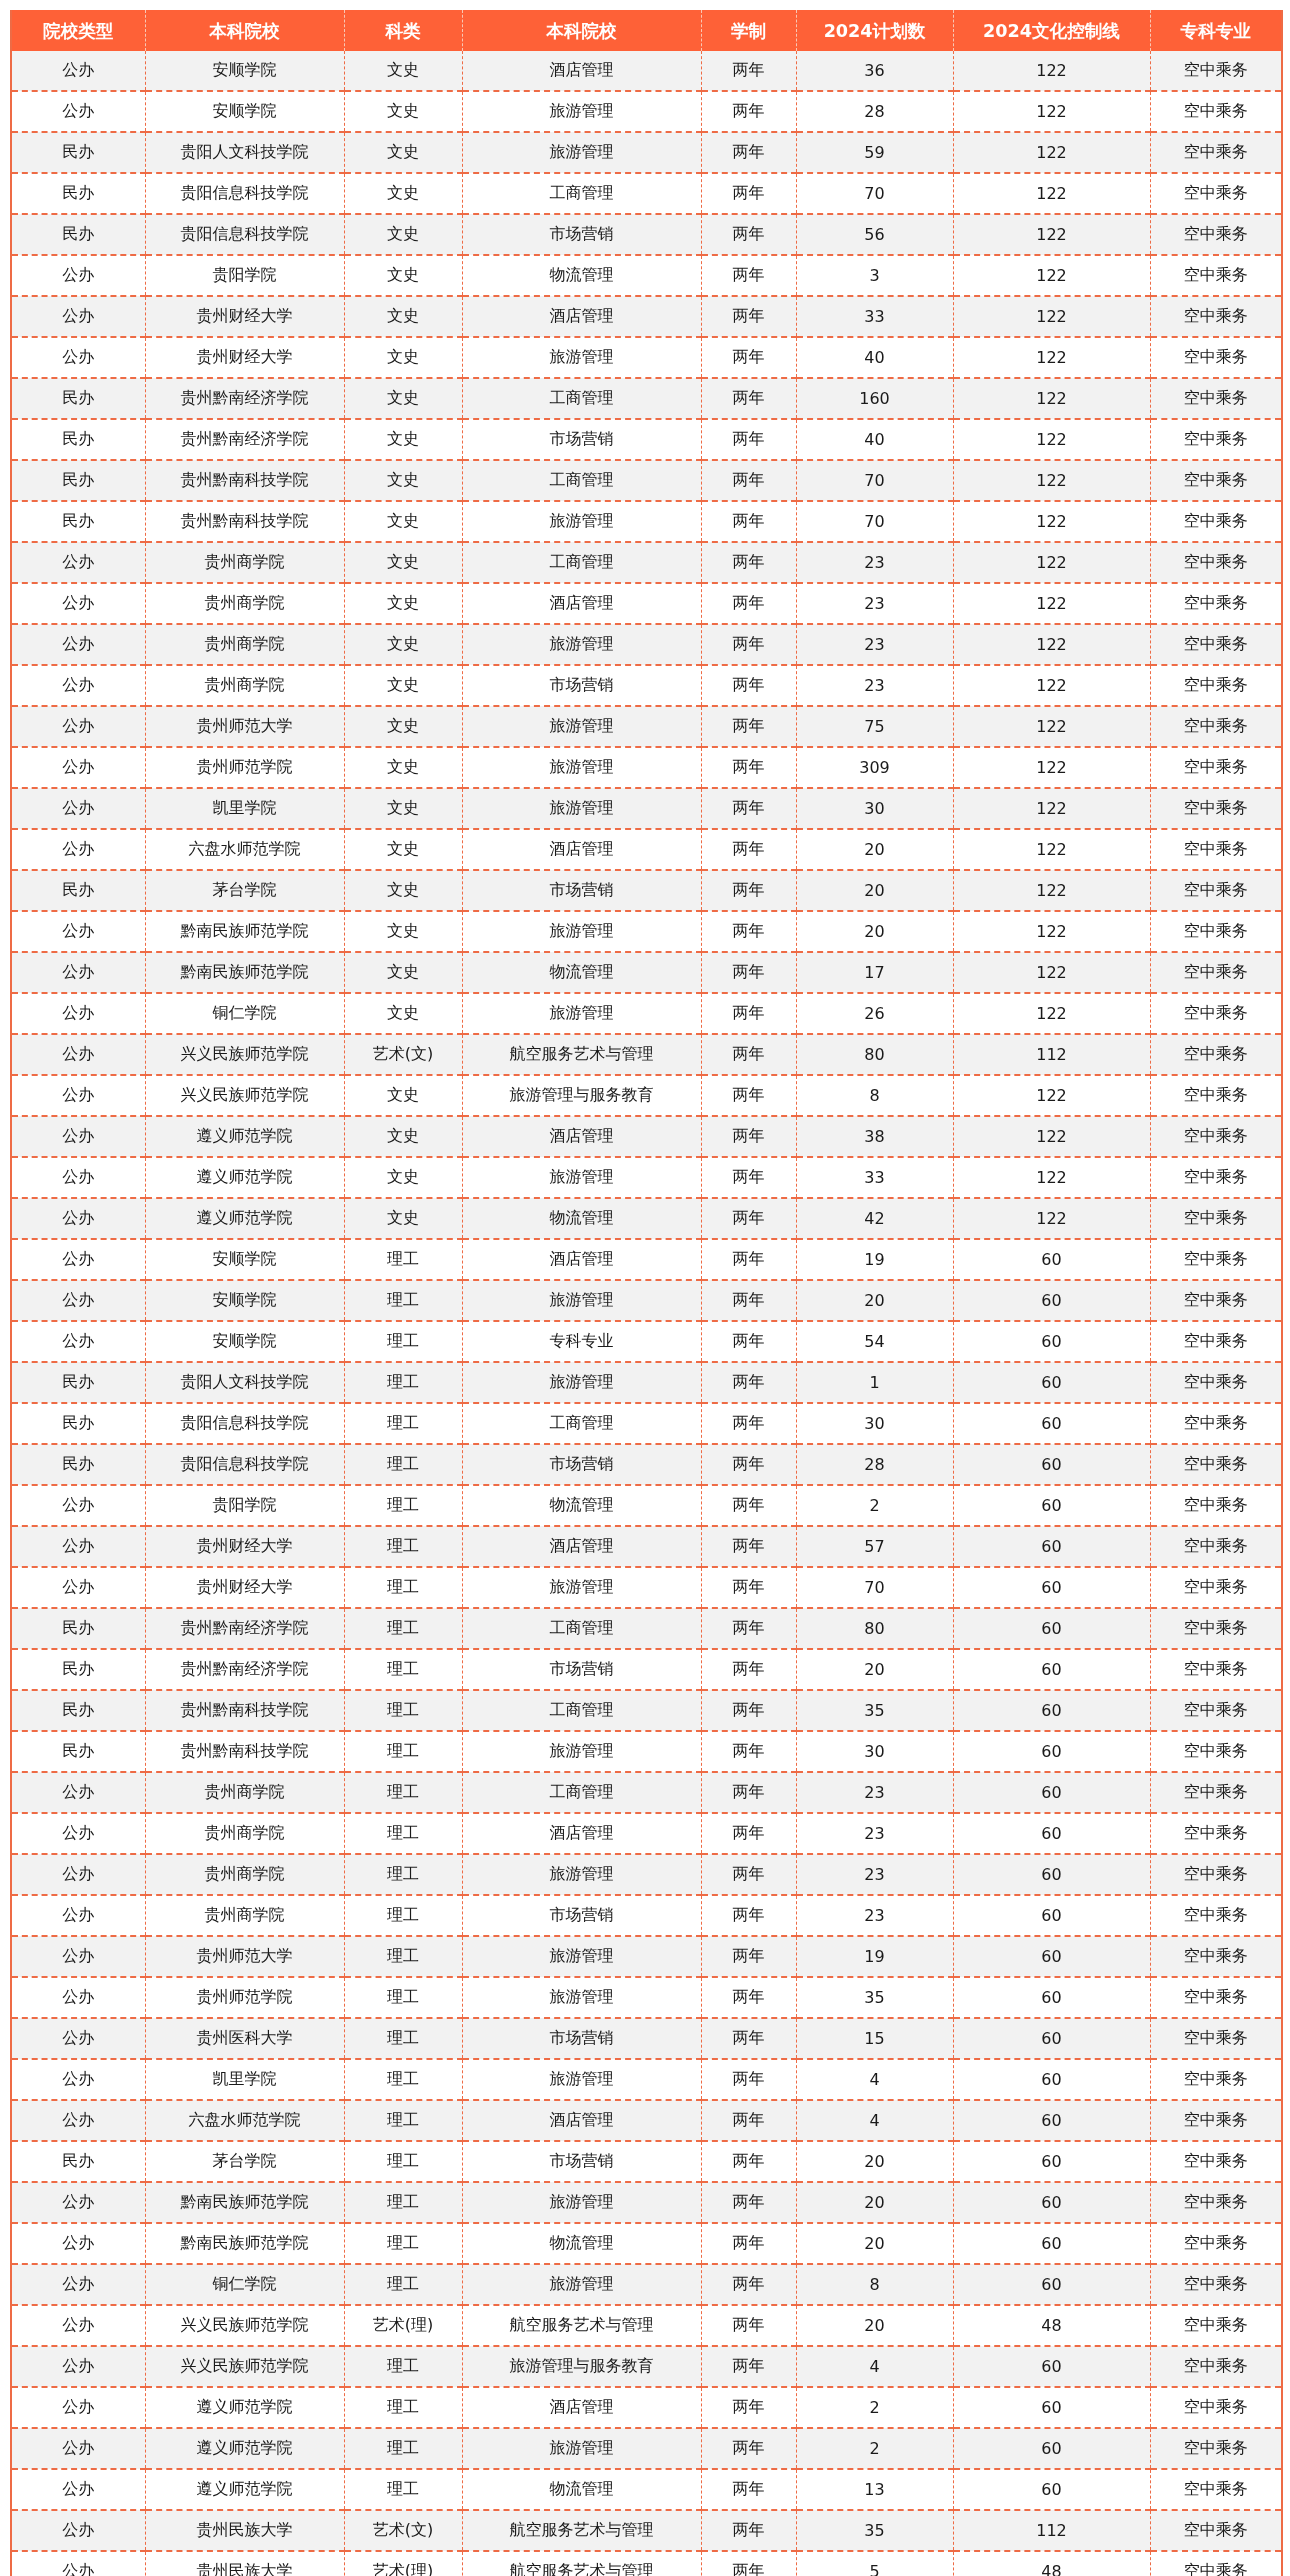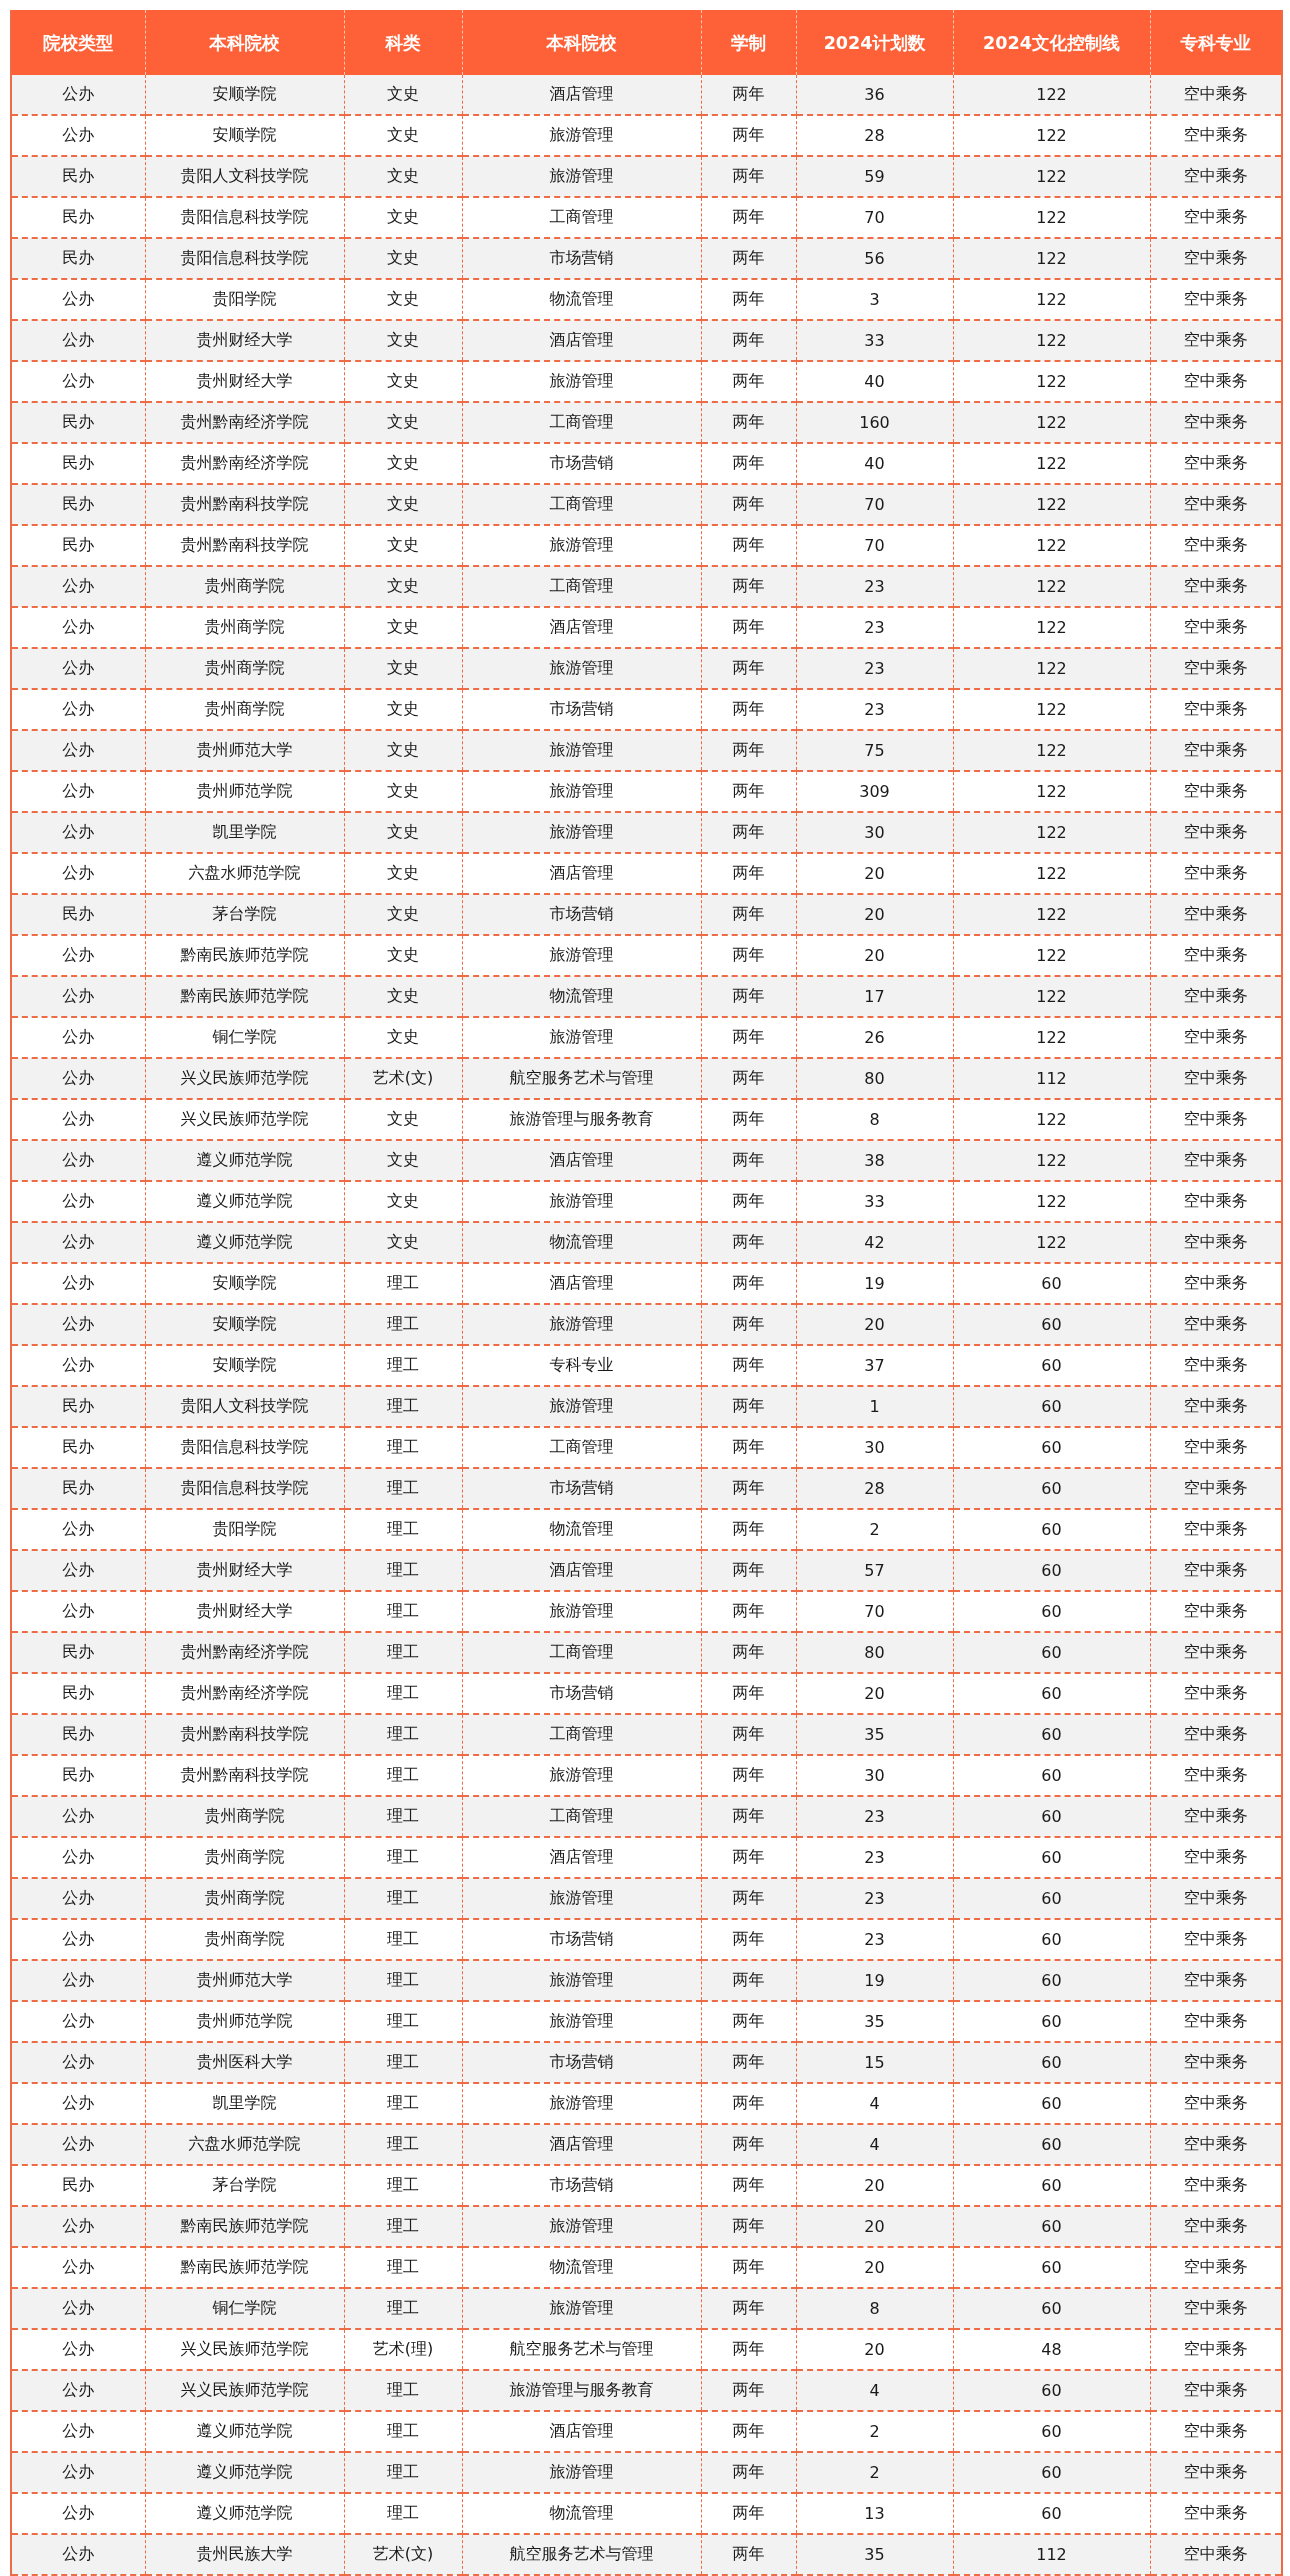--- a/index.html
+++ b/index.html
@@ -5,21 +5,21 @@
   html, body { margin: 0; padding: 0; background: #ffffff; }
   body { width: 1291px; height: 2576px; position: relative; overflow: hidden;
          font-family: "DejaVu Sans", "Liberation Sans", sans-serif; }
   .wrap { position: absolute; left: 10px; top: 10px; width: 1270px; }
   table { border-collapse: collapse; width: 1270px; table-layout: fixed;
           border: 2.7px solid #ee6b45; border-top: none; }
   col.c1 { width: 134px; } col.c2 { width: 199px; } col.c3 { width: 118px; }
   col.c4 { width: 239px; } col.c5 { width: 95px; } col.c6 { width: 157px; }
   col.c7 { width: 197px; } col.c8 { width: 132px; }
   thead th { background: #fe6137; color: #ffffff; font-weight: bold; font-size: 17.6px;
-             height: 41px; padding: 12px; text-align: center; vertical-align: middle;
+             height: 41px; padding: 0; text-align: center; vertical-align: middle;
              border-left: 1.4px dashed #f9c7b4; }
   thead th:first-child { border-left: none; }
   tbody td { height: 39px; padding: 0; text-align: center; vertical-align: middle;
              font-size: 16px; color: #1a1a1a;
              border-top: 2px dashed #ee6b45; border-left: 1.4px dashed #ee6b45; }
   tbody td:first-child { border-left: none; }
   tbody tr:first-child td { border-top: none; }
   tbody tr:nth-child(odd) td { background: #f2f2f2; }
   tbody tr:nth-child(even) td { background: #ffffff; }
 </style>
@@ -360,21 +360,21 @@
           <td>20</td>
           <td>60</td>
           <td>空中乘务</td>
         </tr>
         <tr>
           <td>公办</td>
           <td>安顺学院</td>
           <td>理工</td>
           <td>专科专业</td>
           <td>两年</td>
-          <td>37</td>
+          <td>54</td>
           <td>60</td>
           <td>空中乘务</td>
         </tr>
         <tr>
           <td>民办</td>
           <td>贵阳人文科技学院</td>
           <td>理工</td>
           <td>旅游管理</td>
           <td>两年</td>
           <td>1</td>

